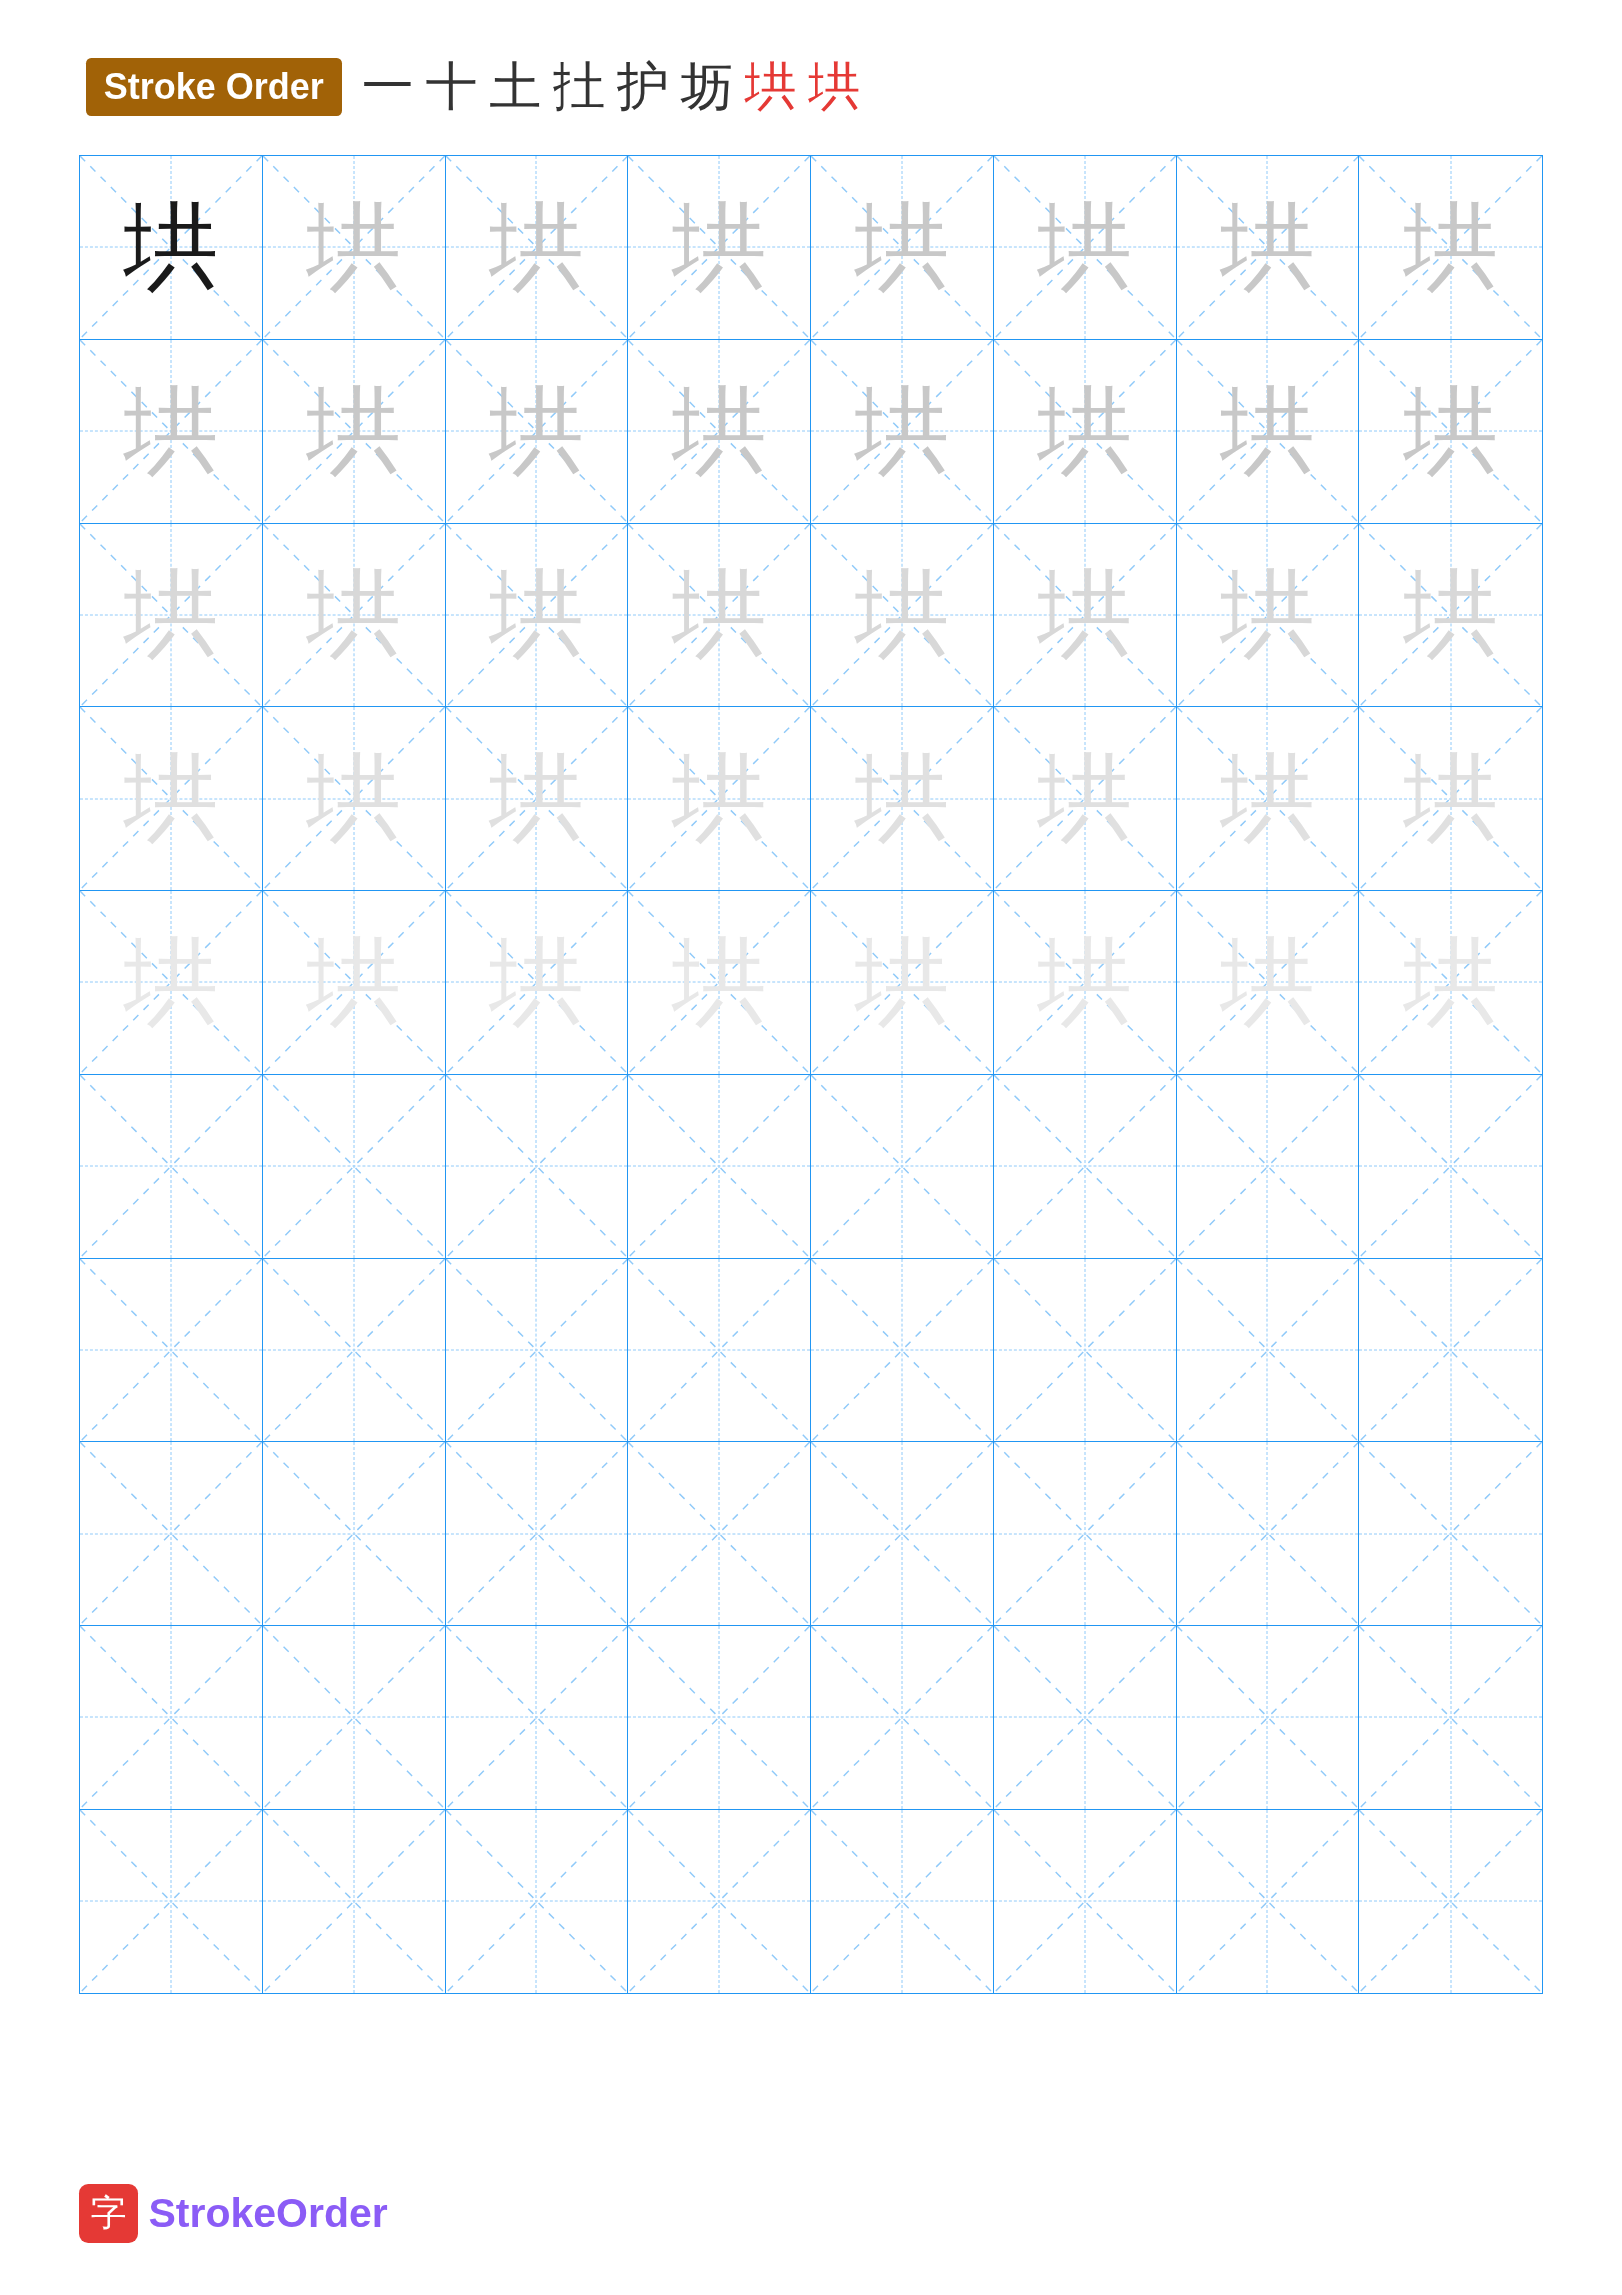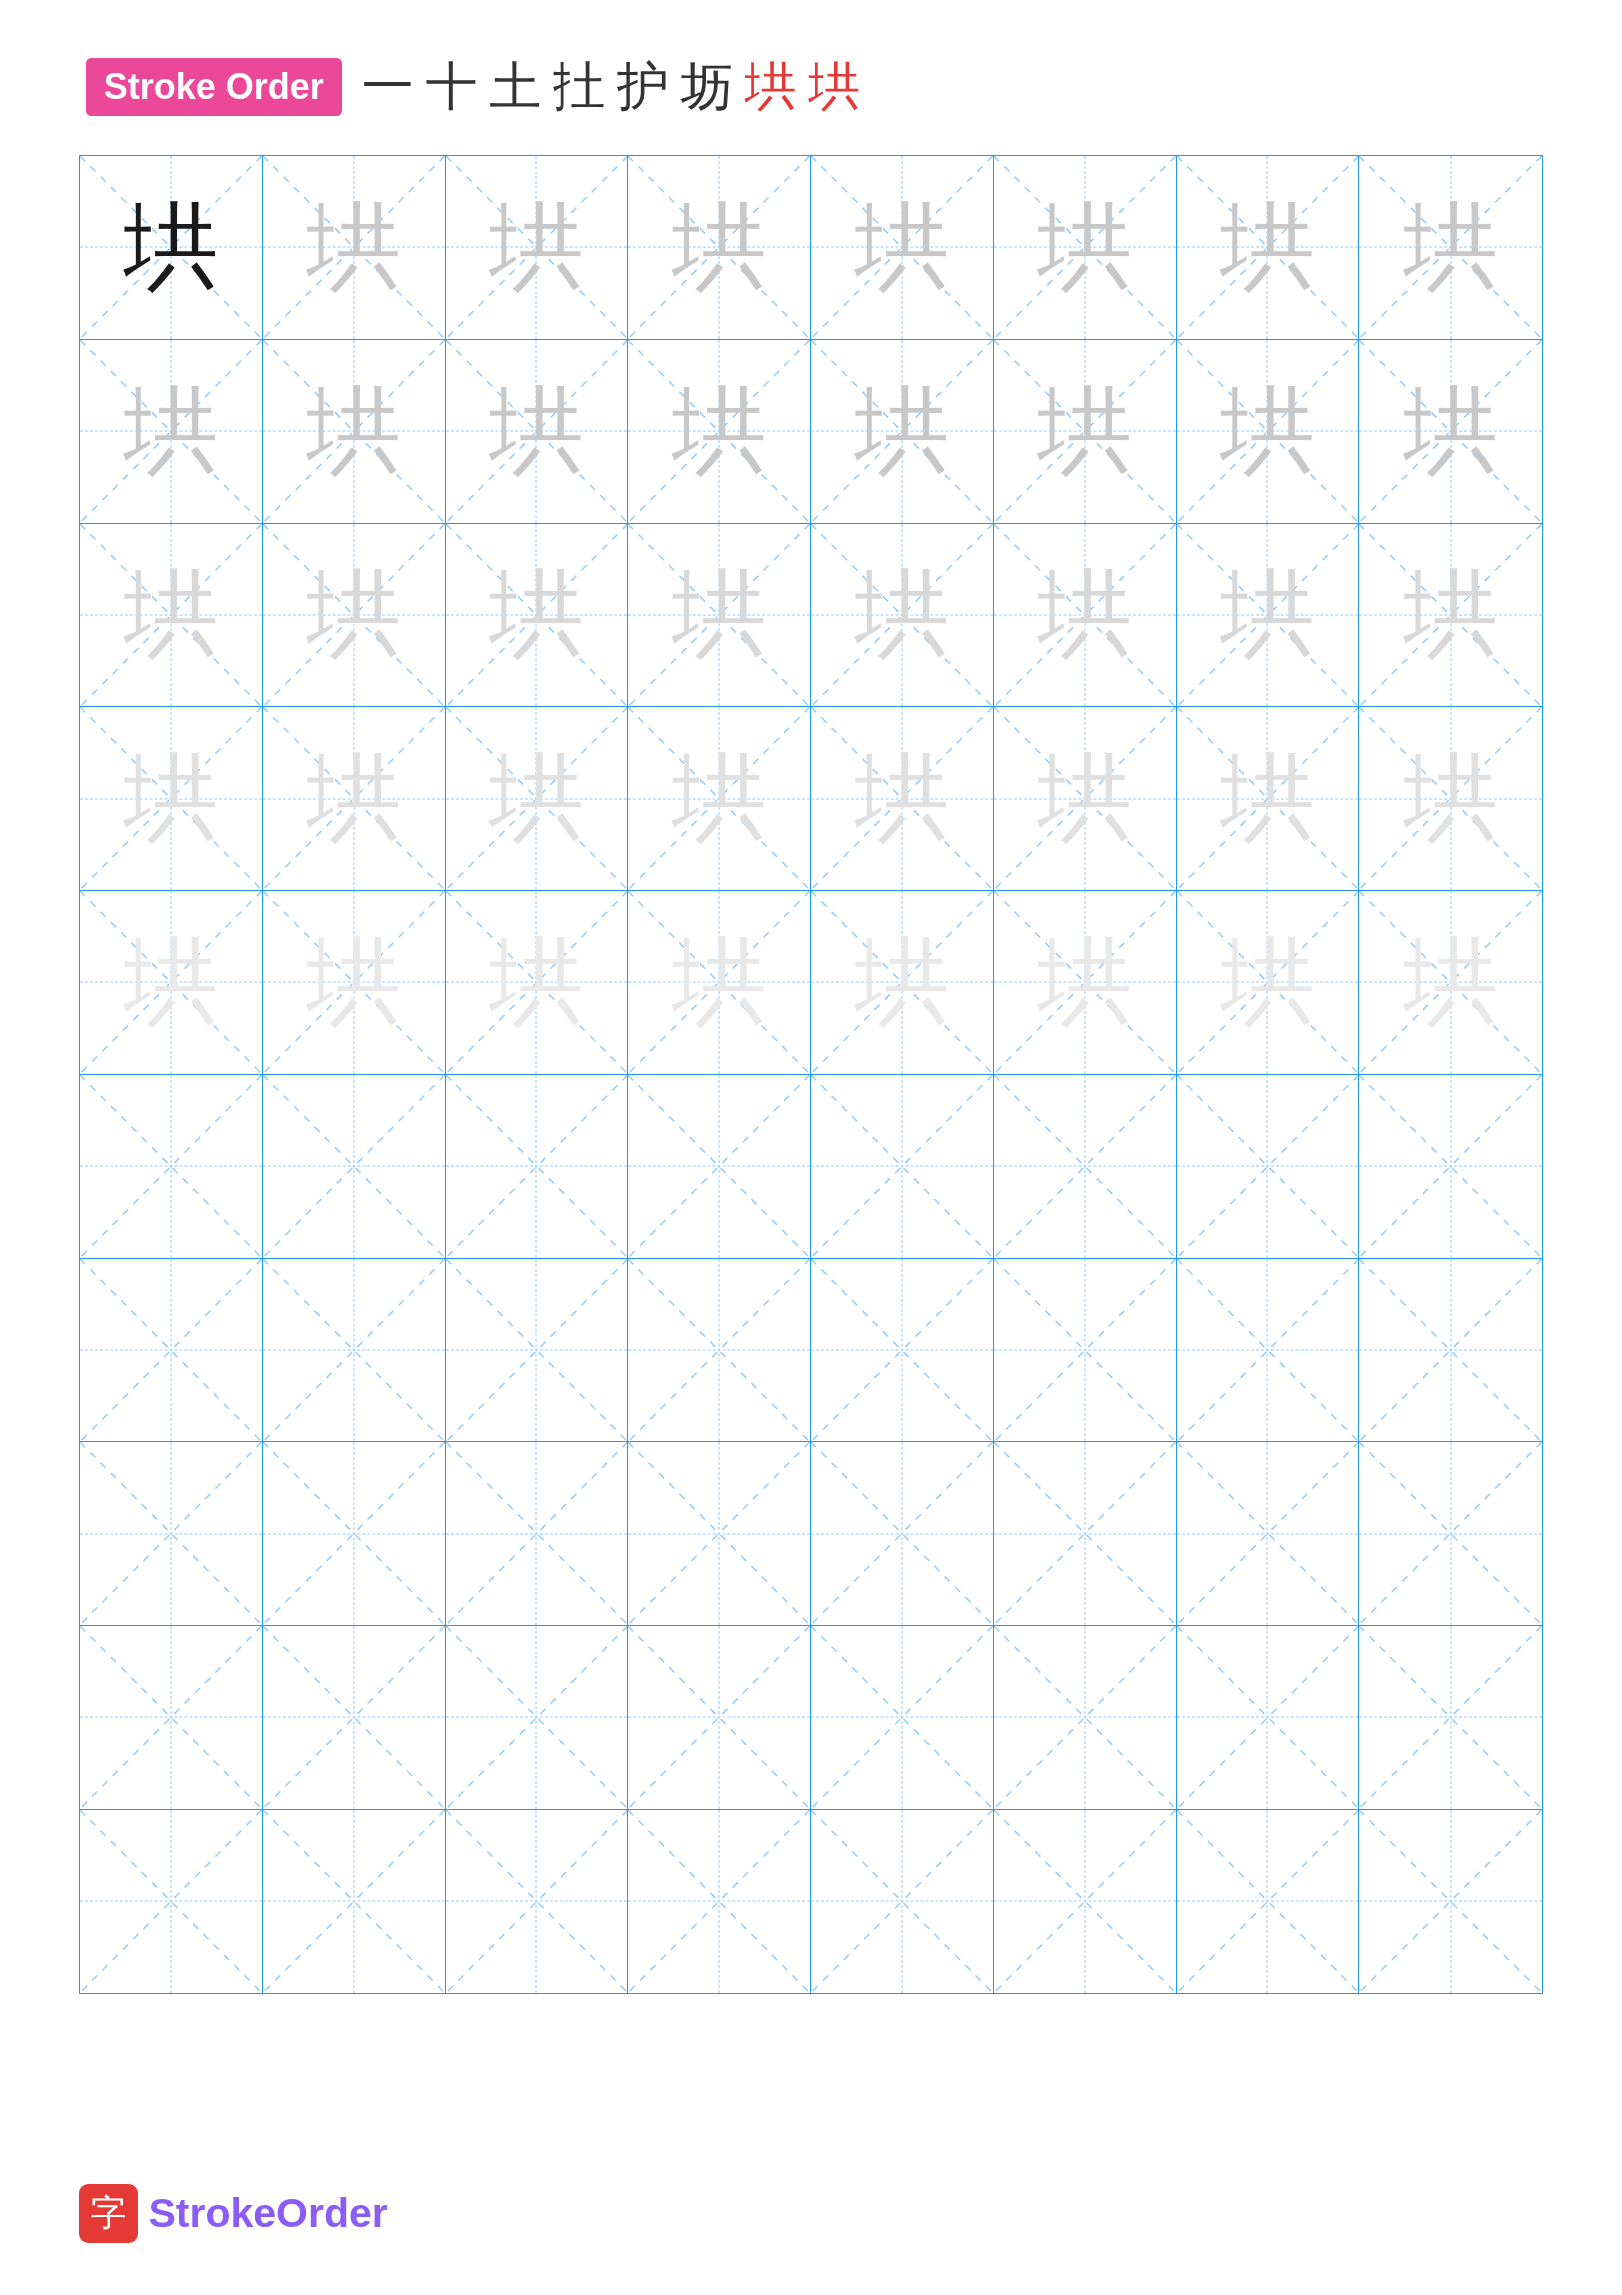--- a/index.html
+++ b/index.html
@@ -39,21 +39,21 @@
     
     .stroke-order-row {
       display: flex;
       align-items: center;
       margin-bottom: 33px;
       gap: 19.6px;
       padding-left: 6.5px;
     }
 
     .stroke-order-badge {
-      background: #ec4899;
+      background: #a16207;
       color: white;
       font-size: 36px;
       font-family: sans-serif;
       font-weight: bold;
       padding: 7.9px 18.3px;
       border-radius: 5.2px;
       white-space: nowrap;
     }
 
     .stroke-chars {

